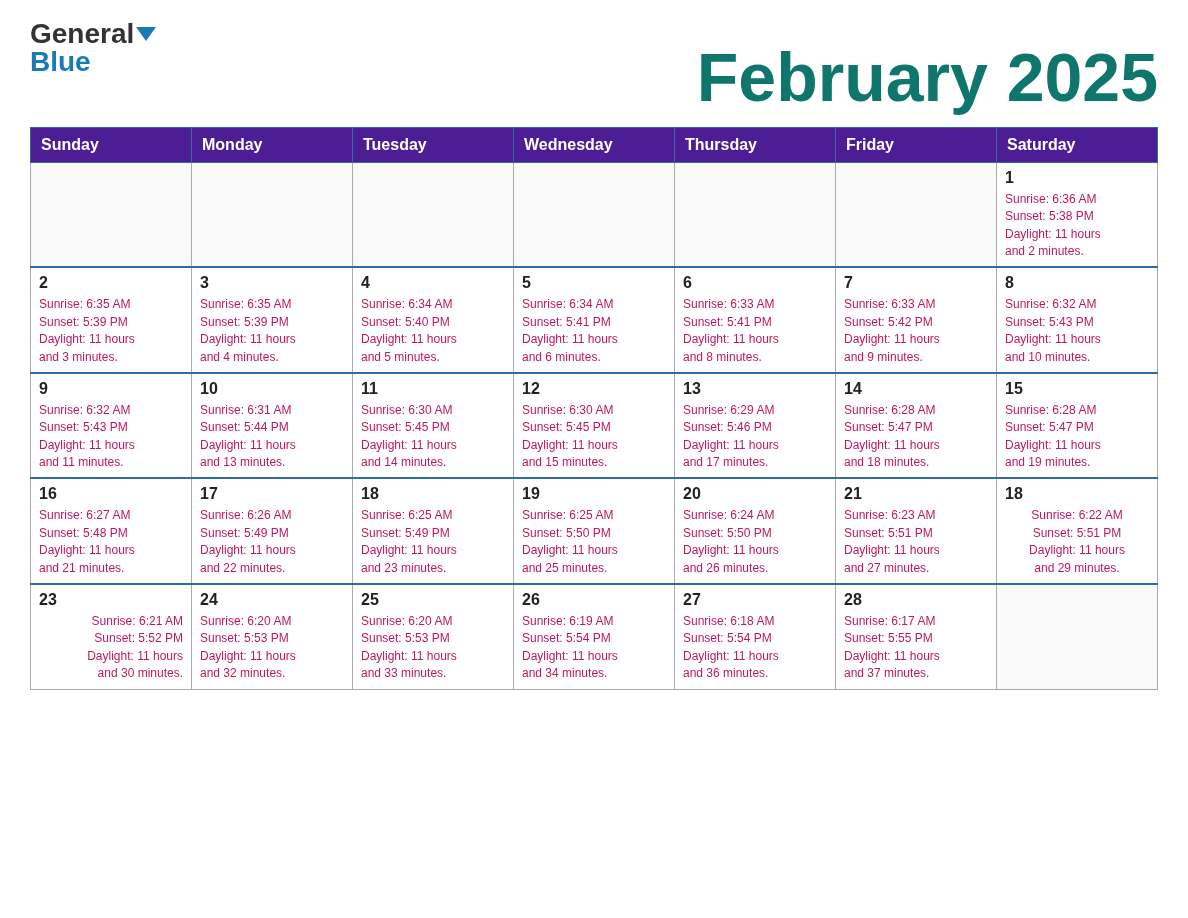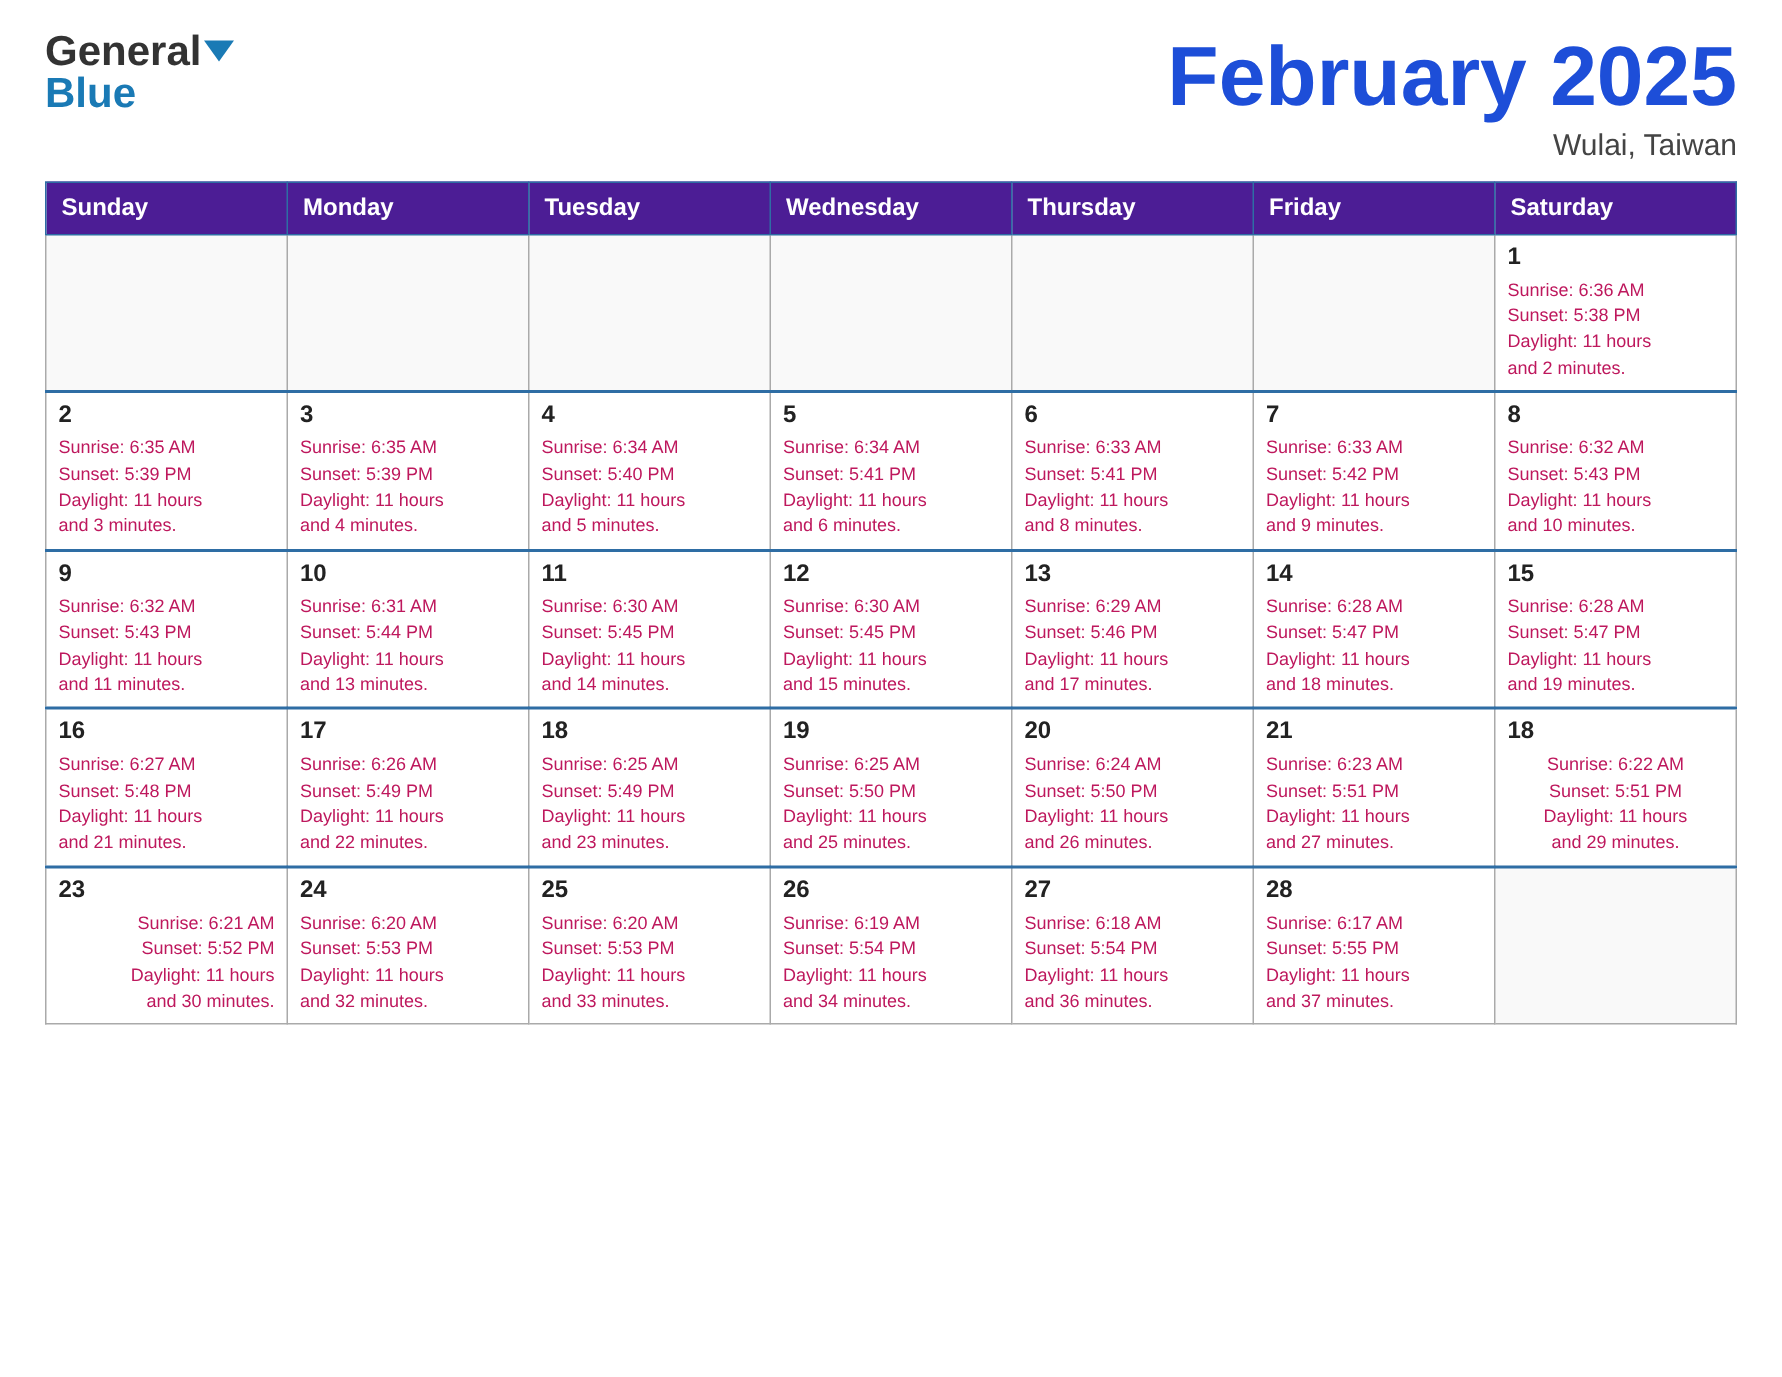--- a/index.html
+++ b/index.html
@@ -46,24 +46,25 @@
     }
     .logo-top-row {
       display: flex;
       align-items: center;
       text-align: center;
     }
     .title-block {
       text-align: right;
     }
     .month-title {
-      font-size: 56px;
-      font-weight: bold;
-      color: #1d4ed8;
+      font-size: 68px;
+      font-weight: bold;
+      color: #0f766e;
       line-height: 1.1;
+      margin-top: 20px;
     }
     .location {
       font-size: 20px;
       color: #444;
       margin-top: 4px;
     }
     .calendar {
       width: 100%;
       border-collapse: collapse;
       margin-top: 12px;
@@ -115,21 +116,20 @@
 <div class="header">
   <div class="logo">
     <div class="logo-top-row">
       <span class="logo-general">General</span>
       <span class="logo-arrow"></span>
     </div>
     <span class="logo-blue">Blue</span>
   </div>
   <div class="title-block">
     <div class="month-title">February 2025</div>
-    <div class="location">Wulai, Taiwan</div>
   </div>
 </div>
 
 <table class="calendar">
   <thead>
     <tr>
     <th>Sunday</th>
         <th>Monday</th>
         <th>Tuesday</th>
         <th>Wednesday</th>

